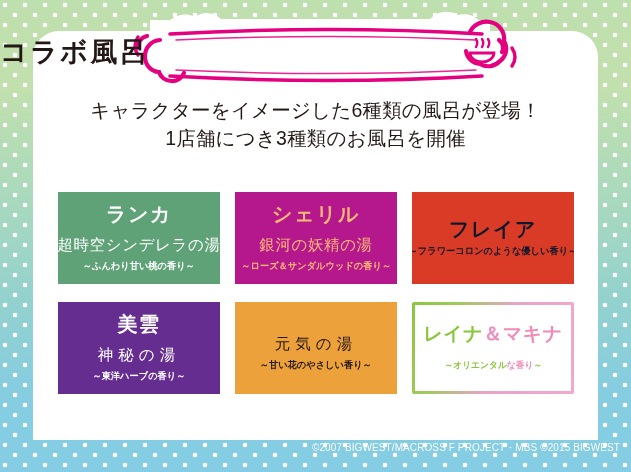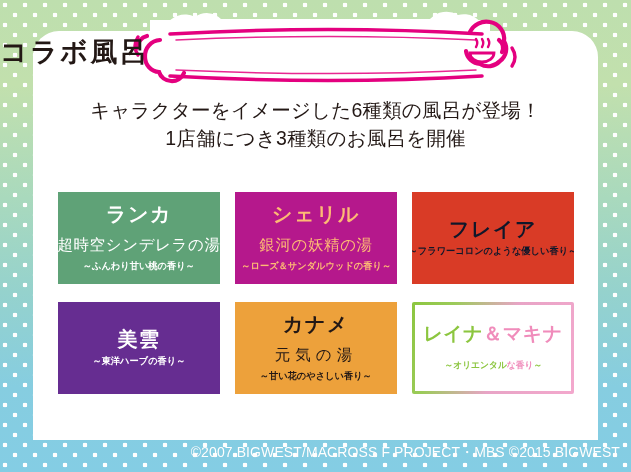--- a/index.html
+++ b/index.html
@@ -132,23 +132,23 @@
     gap: 12px;
   }
   .card.framed .nm { font-size: 19px; letter-spacing: 0.5px; }
   .card.framed .yu { font-size: 16px; letter-spacing: 0.5px; }
   .card.framed .sc { font-size: 9px; }
 
   
   #footer {
     position: absolute;
     right: 11px;
-    bottom: 10px;
+    bottom: 17px;
     color: #ffffff;
-    font-size: 14px;
+    font-size: 10px;
     letter-spacing: 0.1px;
     white-space: nowrap;
     text-shadow: 0 0 1px rgba(0,0,0,0.06);
   }
 </style>
 </head>
 <body>
 
 <div id="stage">
 
@@ -232,25 +232,25 @@
       <div class="sc">～ローズ＆サンダルウッドの香り～</div>
     </div>
 
     <div class="card" style="background:#d93b26;color:#0f172a">
       <div class="nm">フレイア</div>
       <div class="sc">～フラワーコロンのような優しい香り～</div>
     </div>
 
     <div class="card" style="background:#662d91;color:#ffffff">
       <div class="nm">美雲</div>
+      <div class="yu" style="letter-spacing:5px">神秘の湯</div>
       <div class="sc">～東洋ハーブの香り～</div>
     </div>
 
     <div class="card" style="background:#eda13b;color:#231815">
-      <div class="nm">カナメ</div>
       <div class="yu" style="letter-spacing:5px">元気の湯</div>
       <div class="sc">～甘い花のやさしい香り～</div>
     </div>
 
     <div class="card framed">
       <div class="nm">
         <span style="color:#8cc63f">レイナ</span><span style="color:#f08cbb">＆マキナ</span>
       </div>
       <div class="sc">
         <span style="color:#8cc63f">～オリエンタル</span><span style="color:#f08cbb">な香り</span><span style="color:#8cc63f">～</span>

